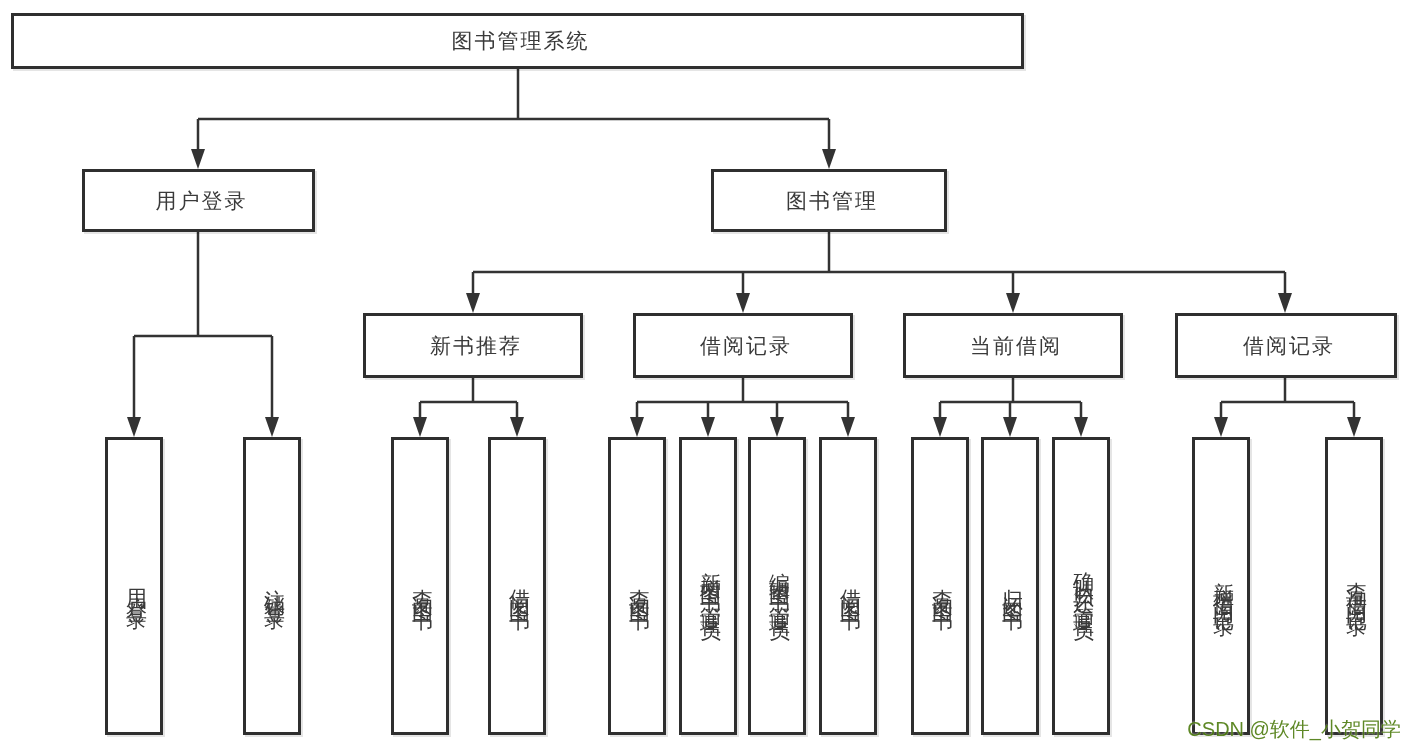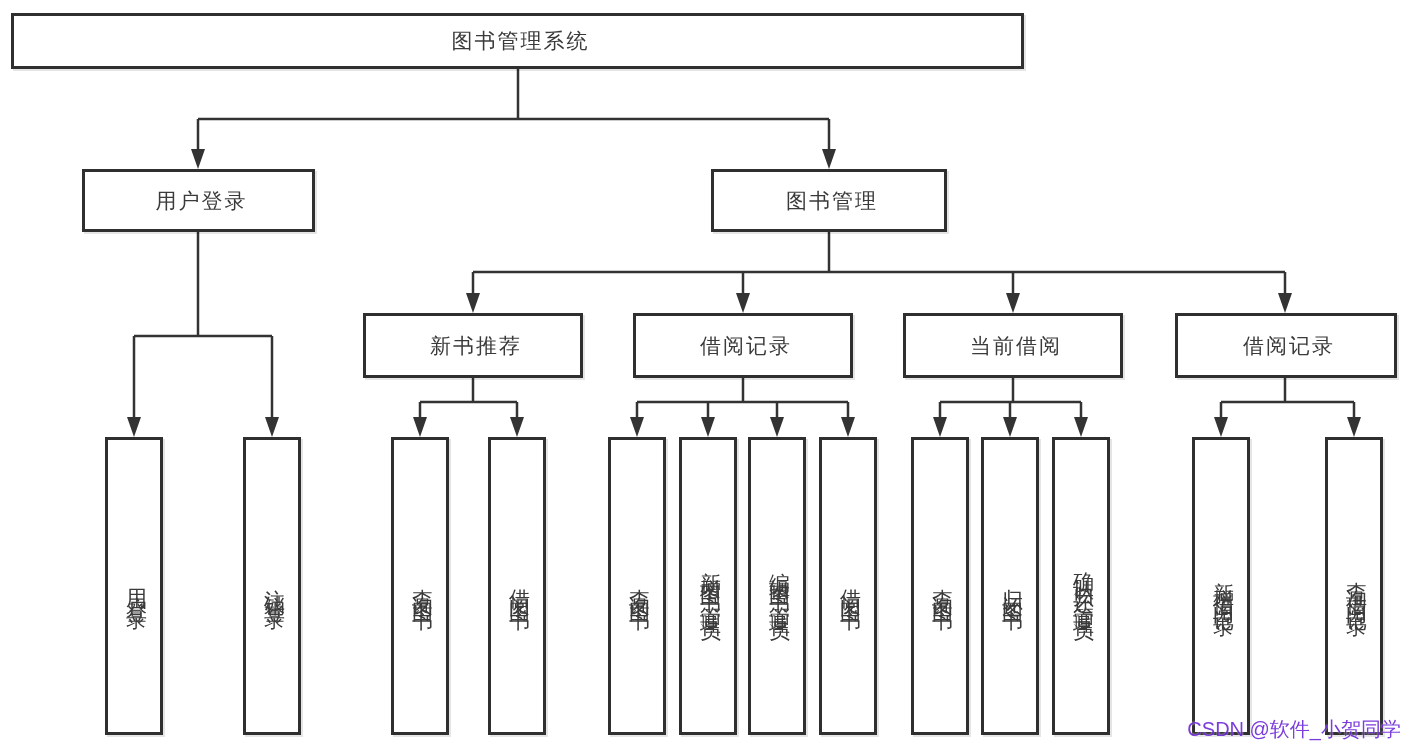--- a/index.html
+++ b/index.html
@@ -42,21 +42,21 @@
     letter-spacing: 7px;
     line-height: 1;
     color: #3a3a3a;
     white-space: nowrap;
   }
   .watermark {
     position: absolute;
     right: 4px;
     bottom: 4px;
     font-size: 20px;
-    color: #6d28d9;
+    color: #4d7c0f;
     opacity: 0.9;
     z-index: 10;
     white-space: nowrap;
     text-shadow: 0 0 2px #ffffff;
   }
 </style>
 </head>
 <body>
 
 <div class="canvas">

